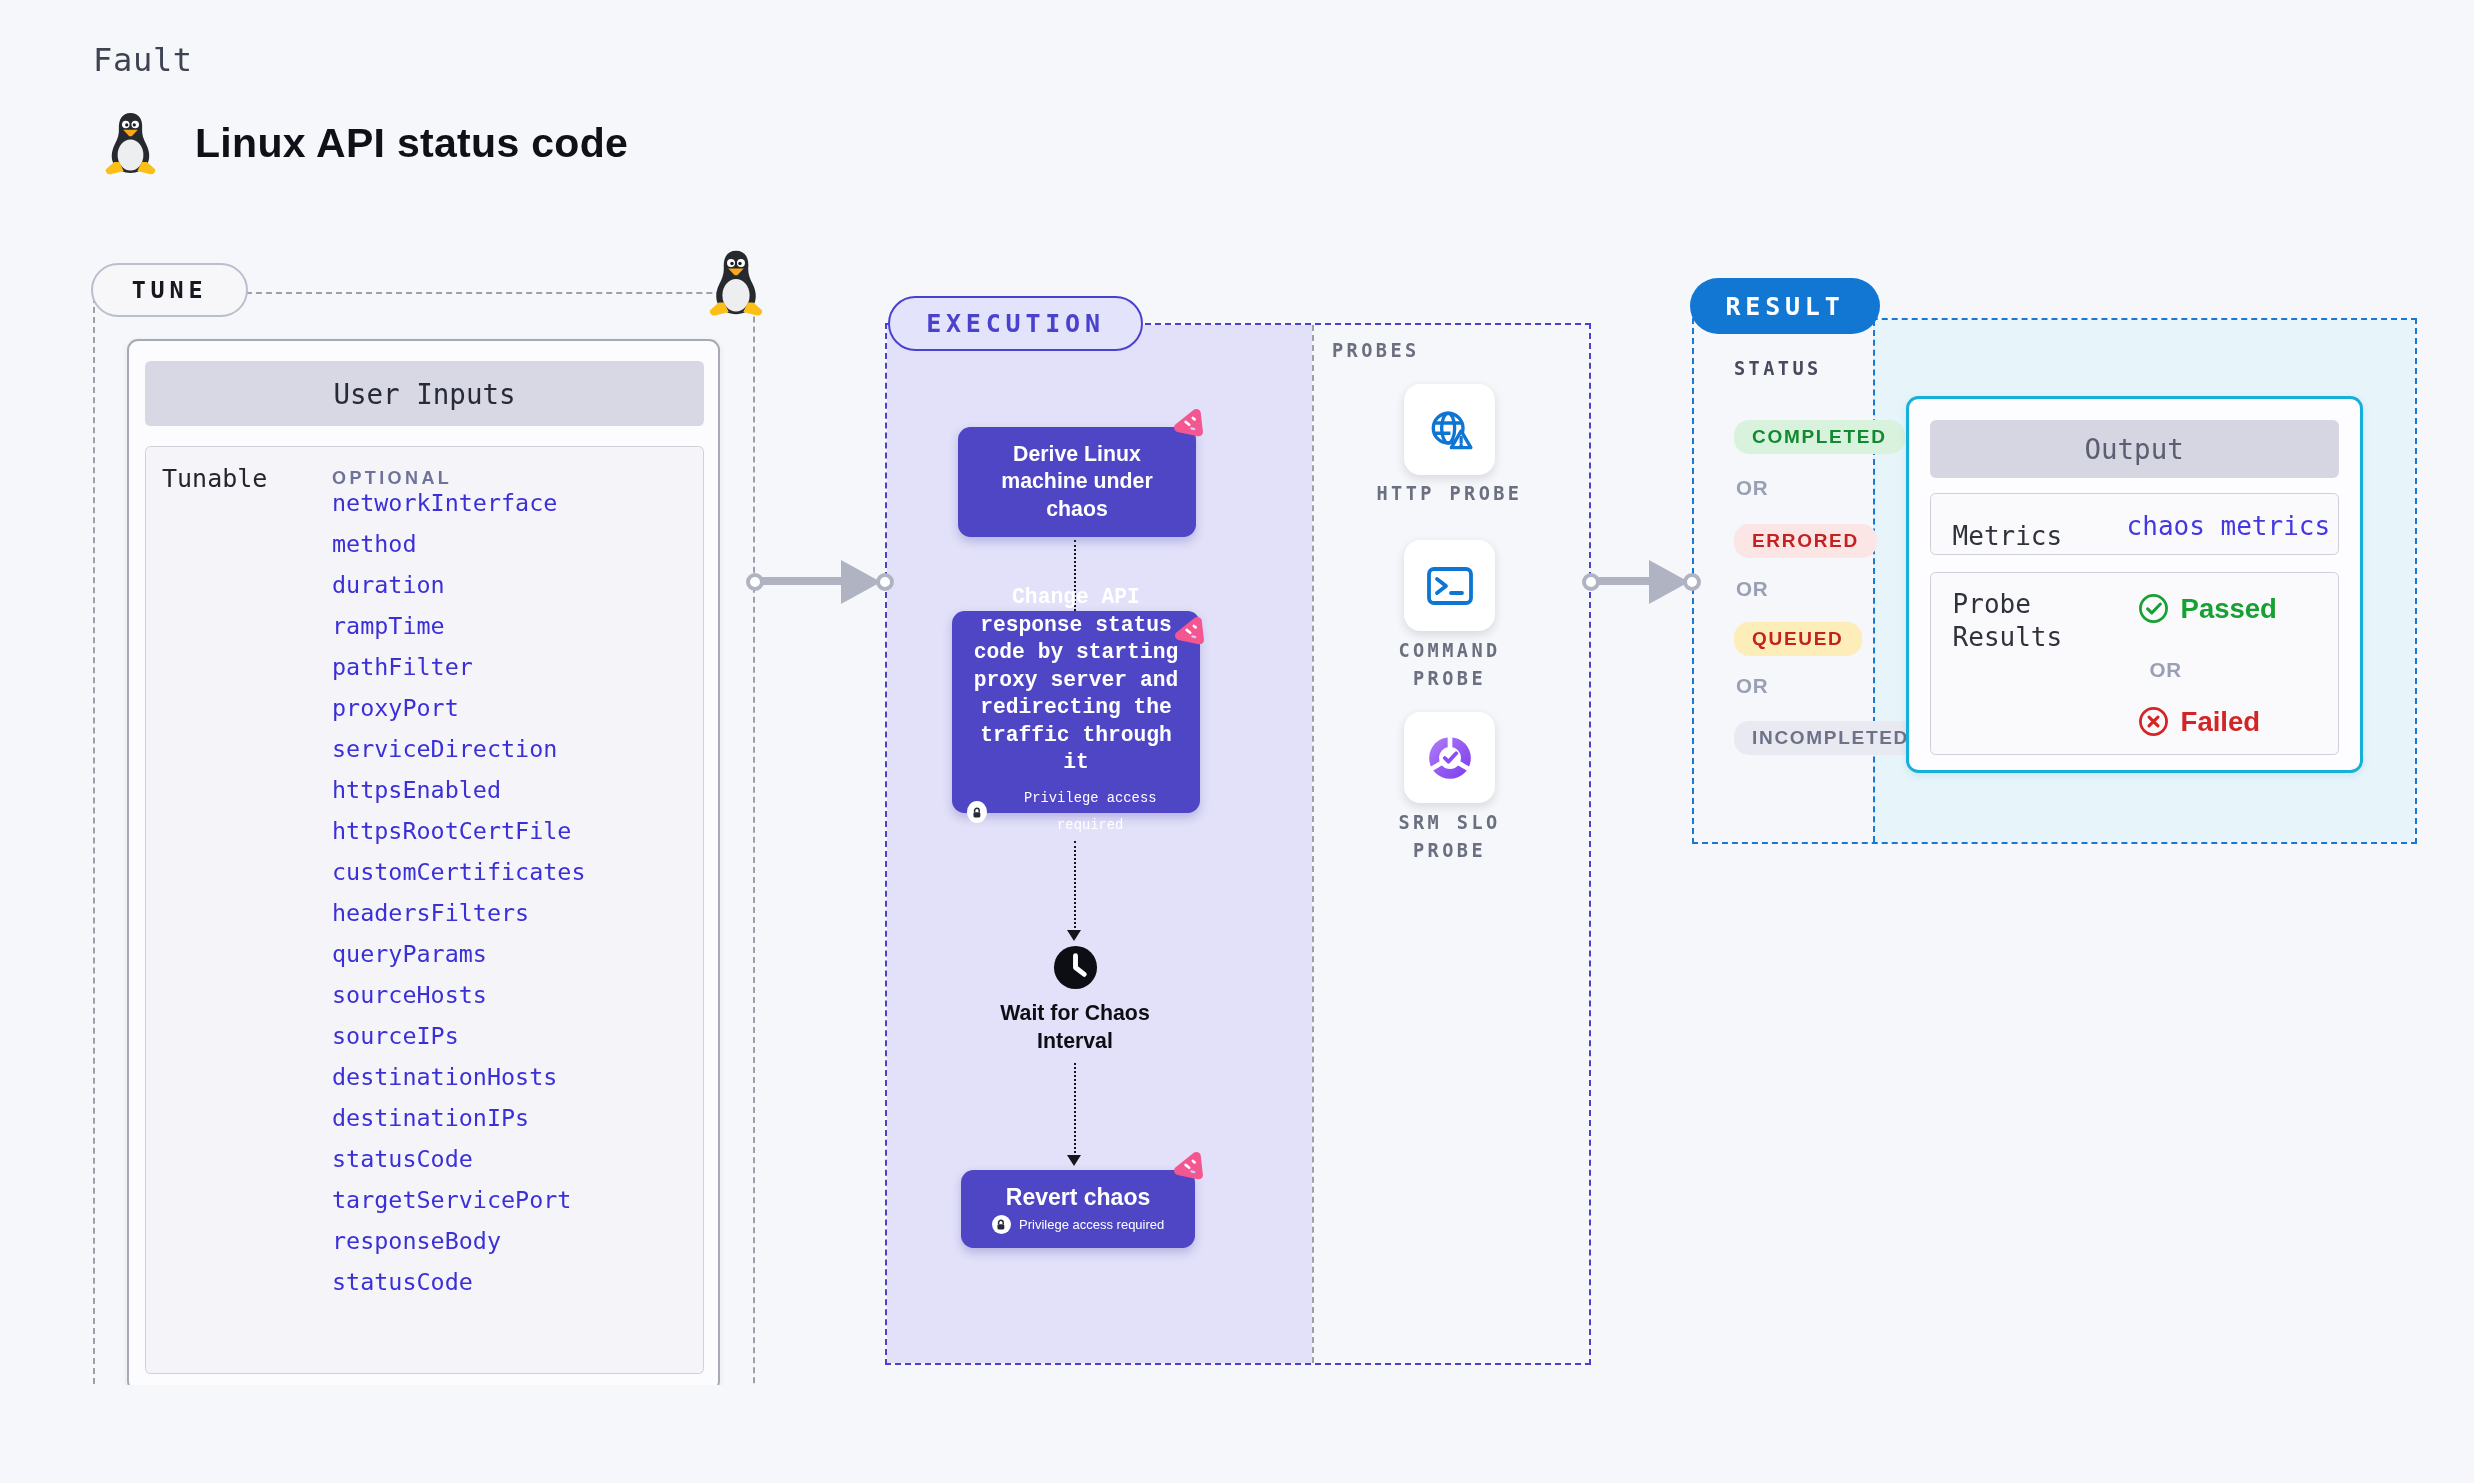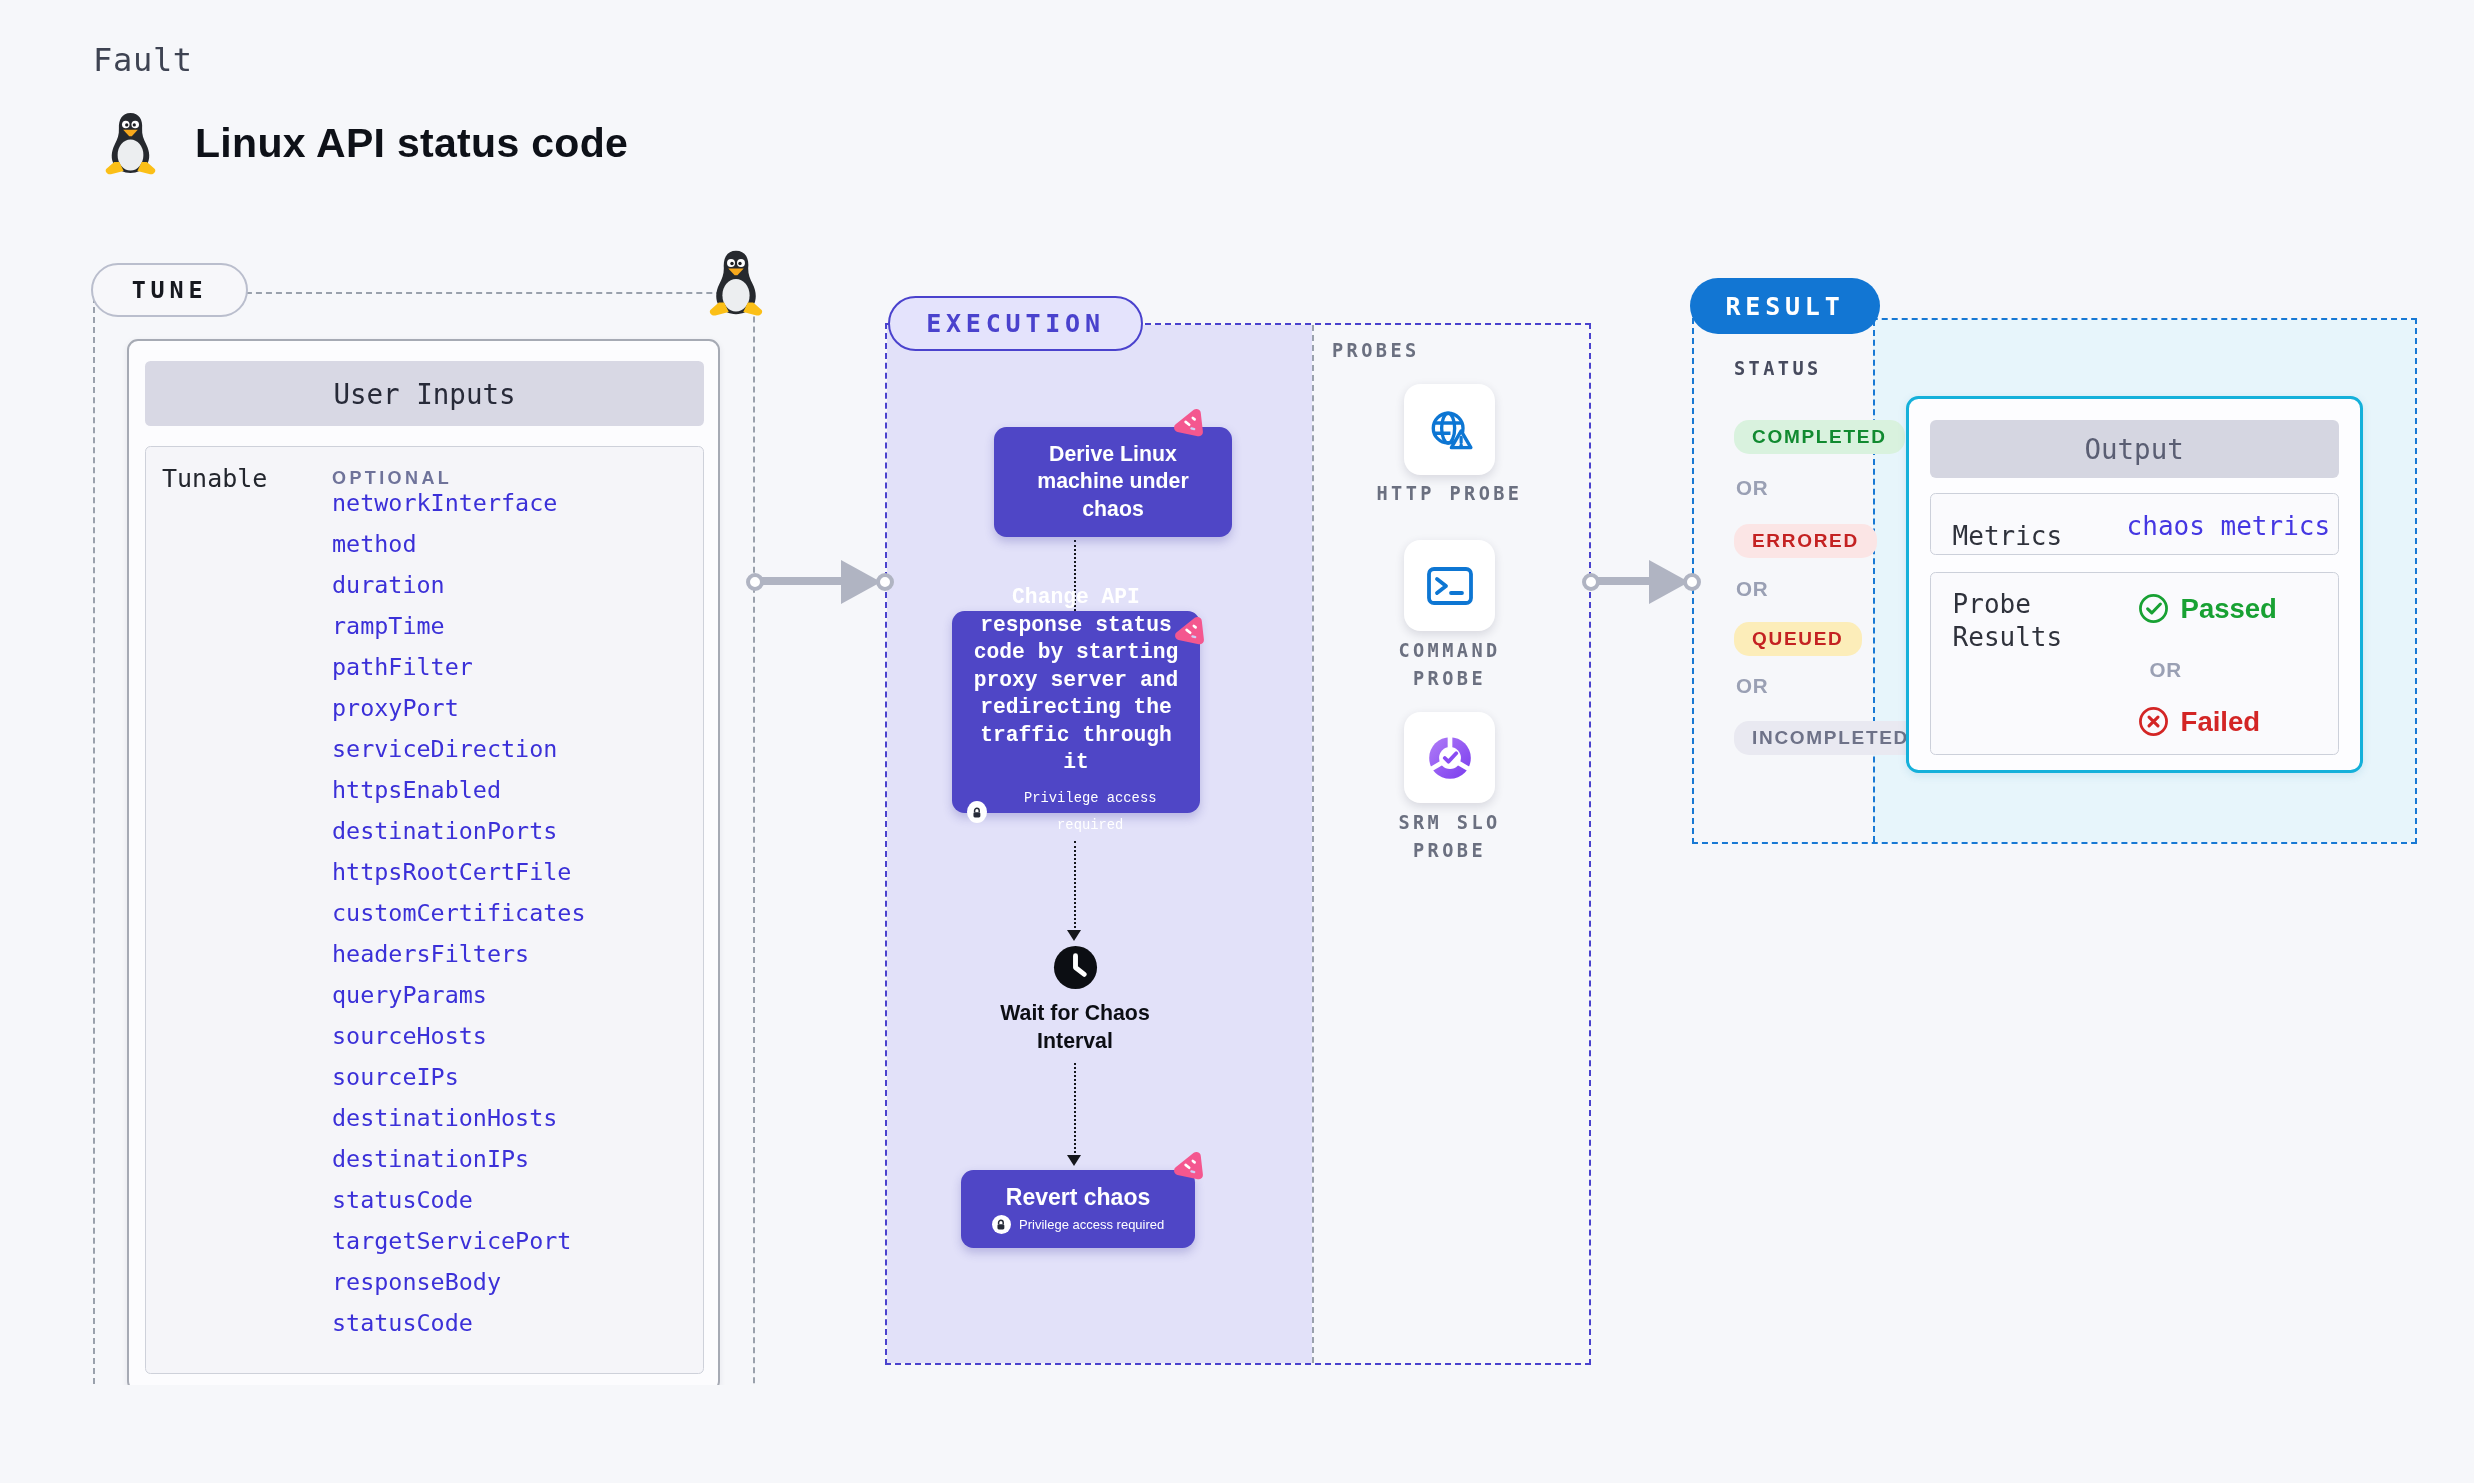--- a/index.html
+++ b/index.html
@@ -43,21 +43,21 @@
 
   
   .exec-outer { left:885px; top:323px; width:706px; height:1042px; border:2.1px dashed #4a42cd; }
   .exec-fill { position:absolute; left:0; top:0; width:425px; height:100%; background:#e2e1f9; }
   .exec-divider { position:absolute; left:425px; top:0; height:100%; border-left:2.1px dashed #9aa1ac; }
   .exec-pill { left:888px; top:296px; width:255px; height:55px; background:#e4e3fc; border:2.8px solid #4a42cd; font-size:25px; color:#4a42cd; z-index:5; }
 
   .chaos-box { background:#4f46c6; border-radius:12.4px; color:#fff; text-align:center;
     display:flex; flex-direction:column; align-items:center; justify-content:center;
     font-weight:600; box-shadow:0 4.1px 9.6px rgba(60,55,160,.25); z-index:3; }
-  .box1 { left:958px; top:427px; width:238px; height:110px; font-size:21.3px; line-height:27.5px; padding:0 22px;margin-left:36px; }
+  .box1 { left:958px; top:427px; width:238px; height:110px; font-size:21.3px; line-height:27.5px; padding:0 22px; }
   .box2 { left:952px; top:611px; width:248px; height:202px; font-size:21.3px; line-height:27.5px; padding:23px 15px;font-family:Liberation Mono, monospace; }
   .box3 { left:961px; top:1170px; width:234px; height:78px; font-size:23px; padding:6.9px 13.8px; }
   .pink-icon { width:39px; height:39px; z-index:4; }
   .pink1 { left:1169px; top:406px; } .pink2 { left:1170px; top:614px; } .pink3 { left:1169px; top:1149px; }
 
   .lock-row { display:flex; align-items:center; justify-content:center; gap:8.3px; margin-top:8.3px; }
   .lock-circle { width:22px; height:22px; border-radius:50%; background:#fff; display:flex; align-items:center; justify-content:center; }
   .lock-circle svg { width:13.8px; height:13.8px; }
   .lock-text { font-size:13.8px; font-weight:500; color:#fff; }
   .box3 .lock-row { margin-top:4.1px; } .box3 .lock-text { font-size:13px; } .box3 .lock-circle { width:19px; height:19px; }
@@ -147,21 +147,20 @@
   <div class="abs optional-label">OPTIONAL</div>
   <div class="abs params">
     <div>networkInterface</div>
     <div>method</div>
     <div>duration</div>
     <div>rampTime</div>
     <div>pathFilter</div>
     <div>proxyPort</div>
     <div>serviceDirection</div>
     <div>httpsEnabled</div>
-    <div>destinationPorts</div>
     <div>httpsRootCertFile</div>
     <div>customCertificates</div>
     <div>headersFilters</div>
     <div>queryParams</div>
     <div>sourceHosts</div>
     <div>sourceIPs</div>
     <div>destinationHosts</div>
     <div>destinationIPs</div>
     <div>statusCode</div>
     <div>targetServicePort</div>

